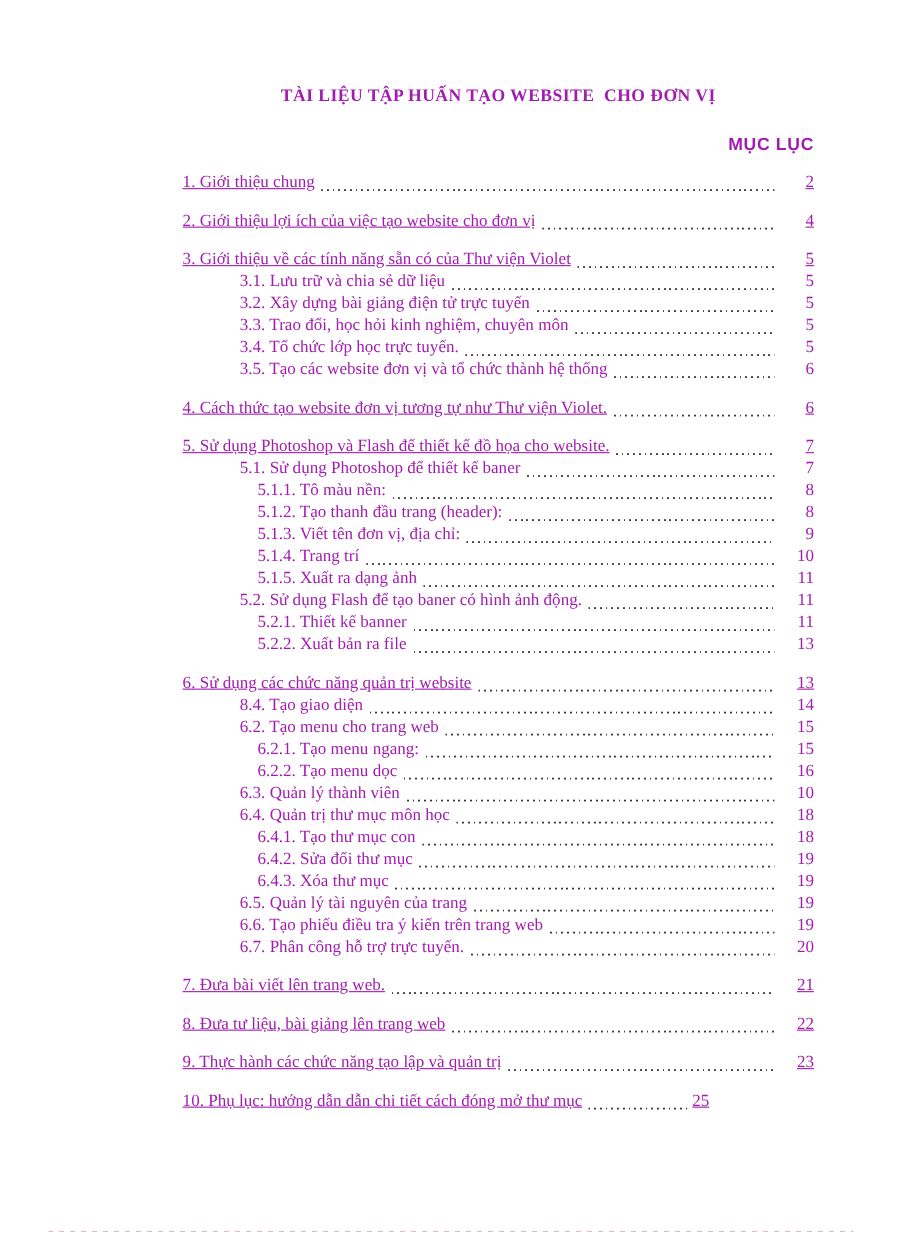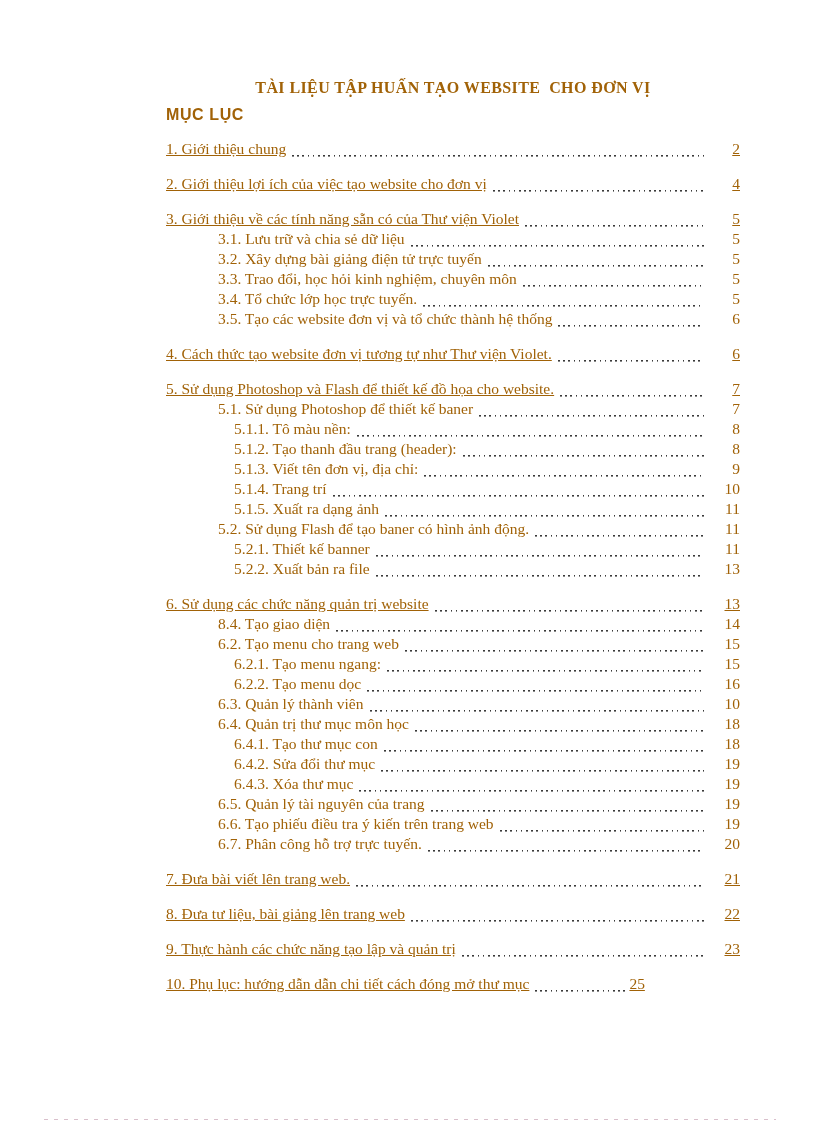--- a/index.html
+++ b/index.html
@@ -7,44 +7,44 @@
     padding: 0;
     background: #ffffff;
   }
   .page {
     position: relative;
     width: 816px;
     height: 1123px;
     background: #ffffff;
     overflow: hidden;
     font-family: "Liberation Serif", serif;
-    color: #a16207;
+    color: #a21caf;
   }
   .content {
     position: absolute;
     left: 166px;
     top: 78px;
     width: 574px;
   }
   .doc-title {
     text-align: center;
     font-family: "Liberation Serif", serif;
     font-weight: bold;
     font-size: 16px;
     letter-spacing: 0.4px;
     white-space: pre-wrap;
     line-height: 20px;
   }
   .doc-heading {
-    text-align: left;
+    text-align: right;
     font-family: "Liberation Sans", sans-serif;
     font-weight: bold;
     font-size: 16px;
     letter-spacing: 0.6px;
-    margin-top: 7px;
+    margin-top: 24px;
     line-height: 20px;
   }
   .toc {
     margin-top: 14px;
   }
   .toc-row {
     display: flex;
     align-items: baseline;
     line-height: 20px;
     font-size: 15.5px;

